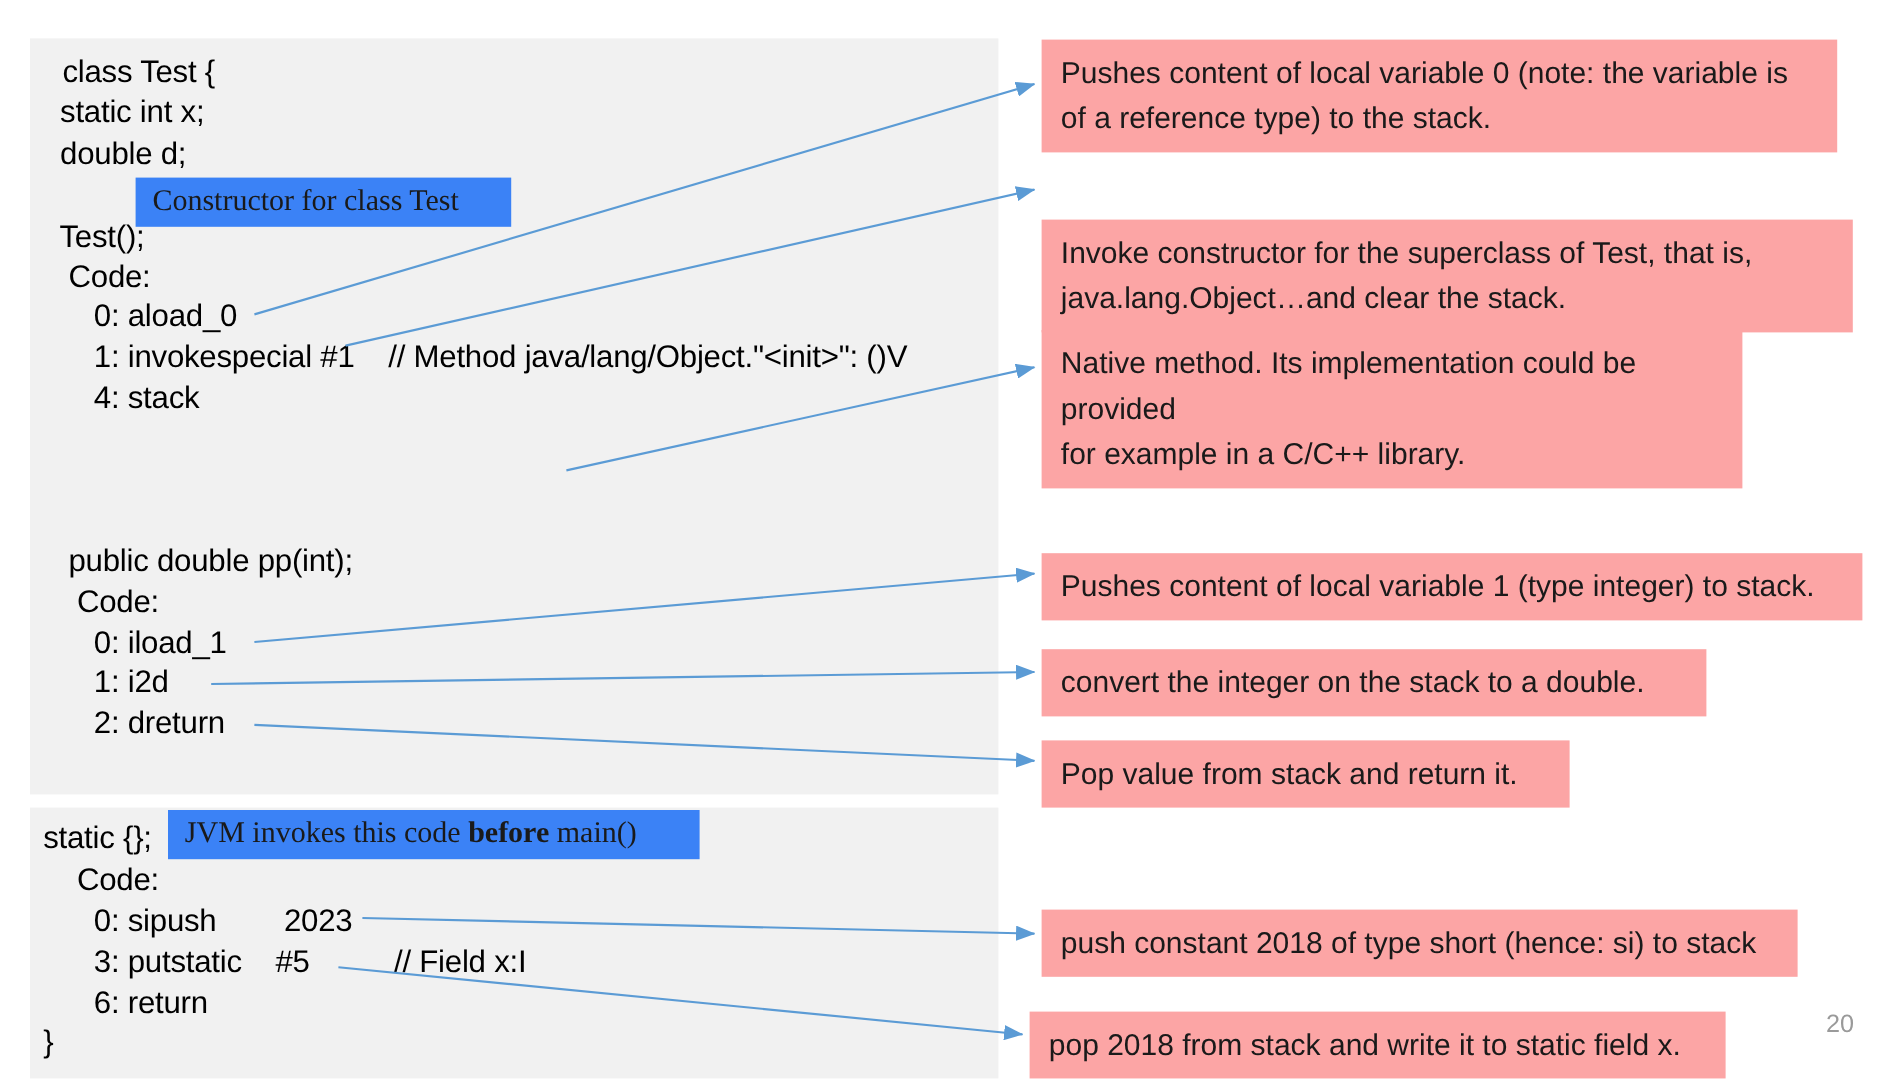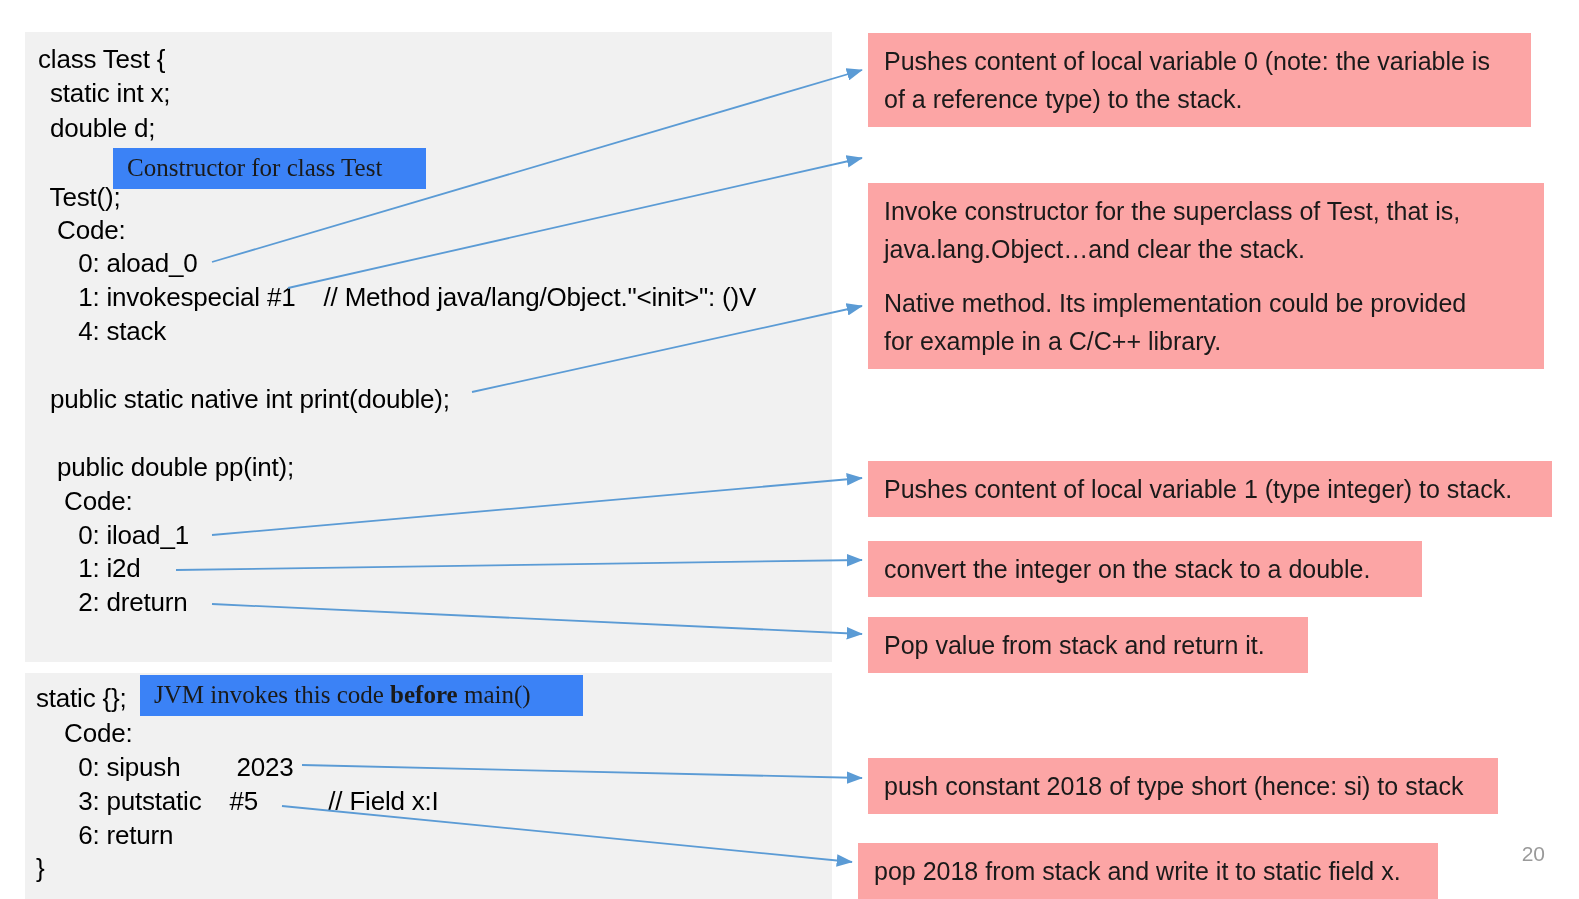--- a/index.html
+++ b/index.html
@@ -85,29 +85,28 @@
   }
 </style>
 </head>
 <body>
 
 <div id="slide">
 
   <div id="panel-top" class="code-panel"></div>
   <div id="panel-bottom" class="code-panel"></div>
 
-  <div class="code-line" style="left:38px; top:42px;">class Test {</div>
+  <div class="code-line" style="left:52px; top:42px;">class Test {</div>
   <div class="code-line" style="left:36px; top:76px;">  static int x;</div>
   <div class="code-line" style="left:36px; top:111px;">  double d;</div>
   <div class="code-line" style="left:36px; top:180px;">  Test();</div>
   <div class="code-line" style="left:36px; top:213px;">   Code:</div>
   <div class="code-line" style="left:36px; top:246px;">      0: aload_0</div>
   <div class="code-line" style="left:36px; top:280px;">      1: invokespecial #1    // Method java/lang/Object."&lt;init&gt;": ()V</div>
   <div class="code-line" style="left:36px; top:314px;">      4: stack</div>
-  <div class="code-line" style="left:36px; top:382px;">  public static native int print(double);</div>
   <div class="code-line" style="left:36px; top:450px;">   public double pp(int);</div>
   <div class="code-line" style="left:36px; top:484px;">    Code:</div>
   <div class="code-line" style="left:36px; top:518px;">      0: iload_1</div>
   <div class="code-line" style="left:36px; top:551px;">      1: i2d</div>
   <div class="code-line" style="left:36px; top:585px;">      2: dreturn</div>
 
   <div class="code-line" style="left:36px; top:681px;">static {};</div>
   <div class="code-line" style="left:36px; top:716px;">    Code:</div>
   <div class="code-line" style="left:36px; top:750px;">      0: sipush        2023</div>
   <div class="code-line" style="left:36px; top:784px;">      3: putstatic    #5          // Field x:I</div>
@@ -115,21 +114,21 @@
   <div class="code-line" style="left:36px; top:851px;">}</div>
 
   <div class="inline-note" style="left:113px; top:148px; width:313px; height:41px;">Constructor for class Test</div>
 
   <div class="inline-note" style="left:140px; top:675px; width:443px; height:41px;"><span>JVM invokes this code </span><b>before</b><span> main()</span></div>
 
   <div class="callout" style="left:868px; top:33px;  width:663px;">Pushes content of local variable 0 (note: the variable is
 of a reference type) to the stack.</div>
   <div class="callout" style="left:868px; top:163px; width:676px;margin-top:20px;">Invoke constructor for the superclass of Test, that is,
 java.lang.Object…and clear the stack.</div>
-  <div class="callout" style="left:868px; top:275px; width:676px;">Native method. Its implementation could be provided
+  <div class="callout" style="left:868px; top:275px; width:584px;">Native method. Its implementation could be provided
 for example in a C/C++ library.</div>
   <div class="callout" style="left:868px; top:461px; width:684px;">Pushes content of local variable 1 (type integer) to stack.</div>
   <div class="callout" style="left:868px; top:541px; width:554px;">convert the integer on the stack to a double.</div>
   <div class="callout" style="left:868px; top:617px; width:440px;">Pop value from stack and return it.</div>
   <div class="callout" style="left:868px; top:758px; width:630px;">push constant 2018 of type short (hence: si) to stack</div>
   <div class="callout" style="left:858px; top:843px; width:580px;">pop 2018 from stack and write it to static field x.</div>
 
   <svg id="arrows" viewBox="0 0 1579 899" xmlns="http://www.w3.org/2000/svg">
     <defs>
       <marker id="ah" markerWidth="9" markerHeight="7" refX="8.5" refY="3.5" orient="auto" markerUnits="strokeWidth">

